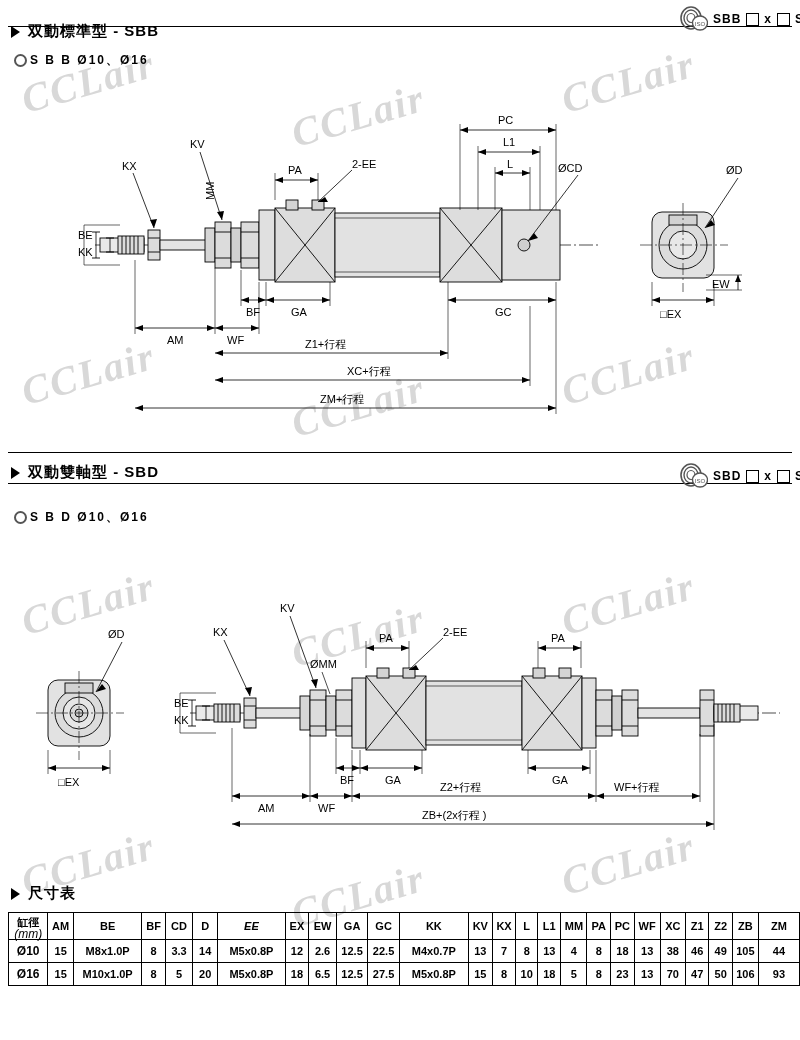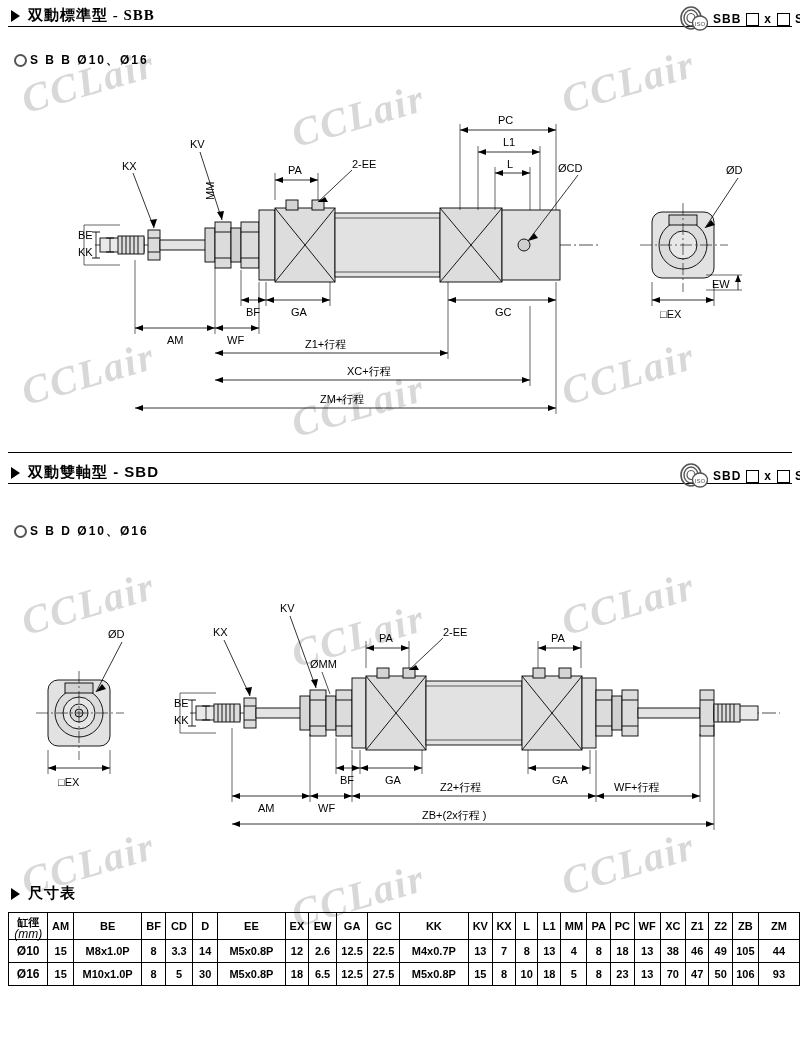--- a/index.html
+++ b/index.html
@@ -94,21 +94,21 @@
   <div class="wm" style="left:20px;top:350px;">CCLair</div>
   <div class="wm" style="left:290px;top:382px;">CCLair</div>
   <div class="wm" style="left:560px;top:350px;">CCLair</div>
   <div class="wm" style="left:20px;top:580px;">CCLair</div>
   <div class="wm" style="left:290px;top:612px;">CCLair</div>
   <div class="wm" style="left:560px;top:580px;">CCLair</div>
   <div class="wm" style="left:20px;top:840px;">CCLair</div>
   <div class="wm" style="left:290px;top:872px;">CCLair</div>
   <div class="wm" style="left:560px;top:840px;">CCLair</div>
 
-  <div class="sec-head" style="left:8px;top:6px;font-family:Liberation Serif, serif;">
+  <div class="sec-head" style="left:8px;top:22px;">
     <span class="tri-wrap">
         <span class="tri"></span>
       </span>
     <span class="sec-title">双動標準型 - SBB</span>
   </div>
   <div class="hr" style="top:26px;"></div>
 
   <div class="sub-head" style="left:14px;top:36px;">
     <span class="dot"></span>
     <span class="sub-title">S B B   Ø10、Ø16</span>
@@ -318,21 +318,21 @@
   <div class="hr" style="top:452px;"></div>
 
   <div class="sec-head" style="left:8px;top:463px;">
     <span class="tri-wrap">
         <span class="tri"></span>
       </span>
     <span class="sec-title">双動雙軸型 - SBD</span>
   </div>
   <div class="hr" style="top:483px;"></div>
 
-  <div class="sub-head" style="left:14px;top:507px;text-align:center;">
+  <div class="sub-head" style="left:14px;top:493px;text-align:center;">
     <span class="dot"></span>
     <span class="sub-title">S B D   Ø10、Ø16</span>
   </div>
 
   <div class="code-box" style="left:680px;top:463px;">
     <span class="coil">
       <svg width="28" height="26" viewBox="0 0 28 26">
         <ellipse cx="11" cy="12" rx="10" ry="11" fill="none" stroke="#555" stroke-width="1.6"></ellipse>
         <ellipse cx="11" cy="12" rx="7" ry="8" fill="none" stroke="#555" stroke-width="1.4"></ellipse>
         <ellipse cx="11" cy="12" rx="4" ry="4.5" fill="none" stroke="#555" stroke-width="1.2"></ellipse>
@@ -540,21 +540,21 @@
         <tr>
           <th class="first" style="width:40px;">
             <span>缸徑</span>
             <span class="unit">(mm)</span>
           </th>
           <th style="width:26px;">AM</th>
           <th style="width:70px;">BE</th>
           <th style="width:24px;">BF</th>
           <th style="width:28px;">CD</th>
           <th style="width:26px;">D</th>
-          <th style="width:70px;">EE</th>
+          <th style="width:70px;font-style:italic;">EE</th>
           <th style="width:24px;">EX</th>
           <th style="width:28px;">EW</th>
           <th style="width:32px;">GA</th>
           <th style="width:32px;">GC</th>
           <th style="width:72px;">KK</th>
           <th style="width:24px;">KV</th>
           <th style="width:24px;">KX</th>
           <th style="width:22px;">L</th>
           <th style="width:24px;">L1</th>
           <th style="width:26px;">MM</th>
@@ -595,21 +595,21 @@
           <td>49</td>
           <td>105</td>
           <td>44</td>
         </tr>
         <tr>
           <td class="rowhead">Ø16</td>
           <td>15</td>
           <td>M10x1.0P</td>
           <td>8</td>
           <td>5</td>
-          <td>30</td>
+          <td>20</td>
           <td>M5x0.8P</td>
           <td>18</td>
           <td>6.5</td>
           <td>12.5</td>
           <td>27.5</td>
           <td>M5x0.8P</td>
           <td>15</td>
           <td>8</td>
           <td>10</td>
           <td>18</td>

